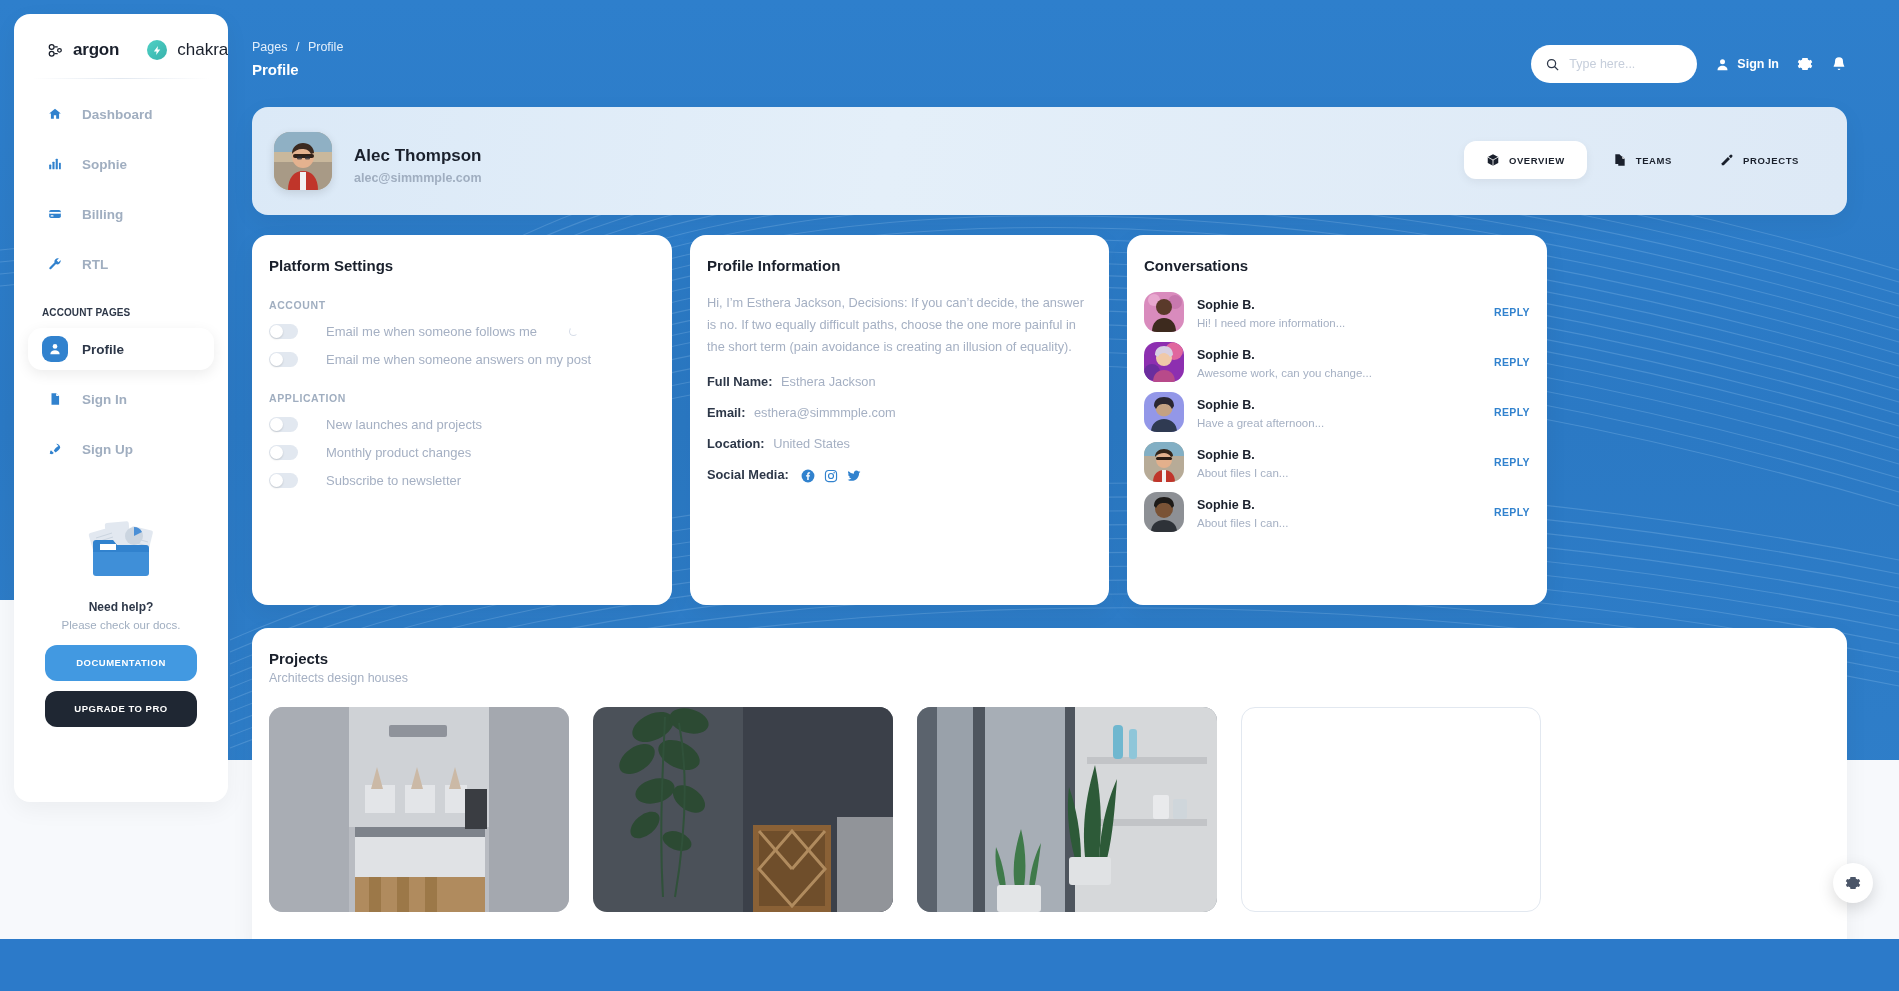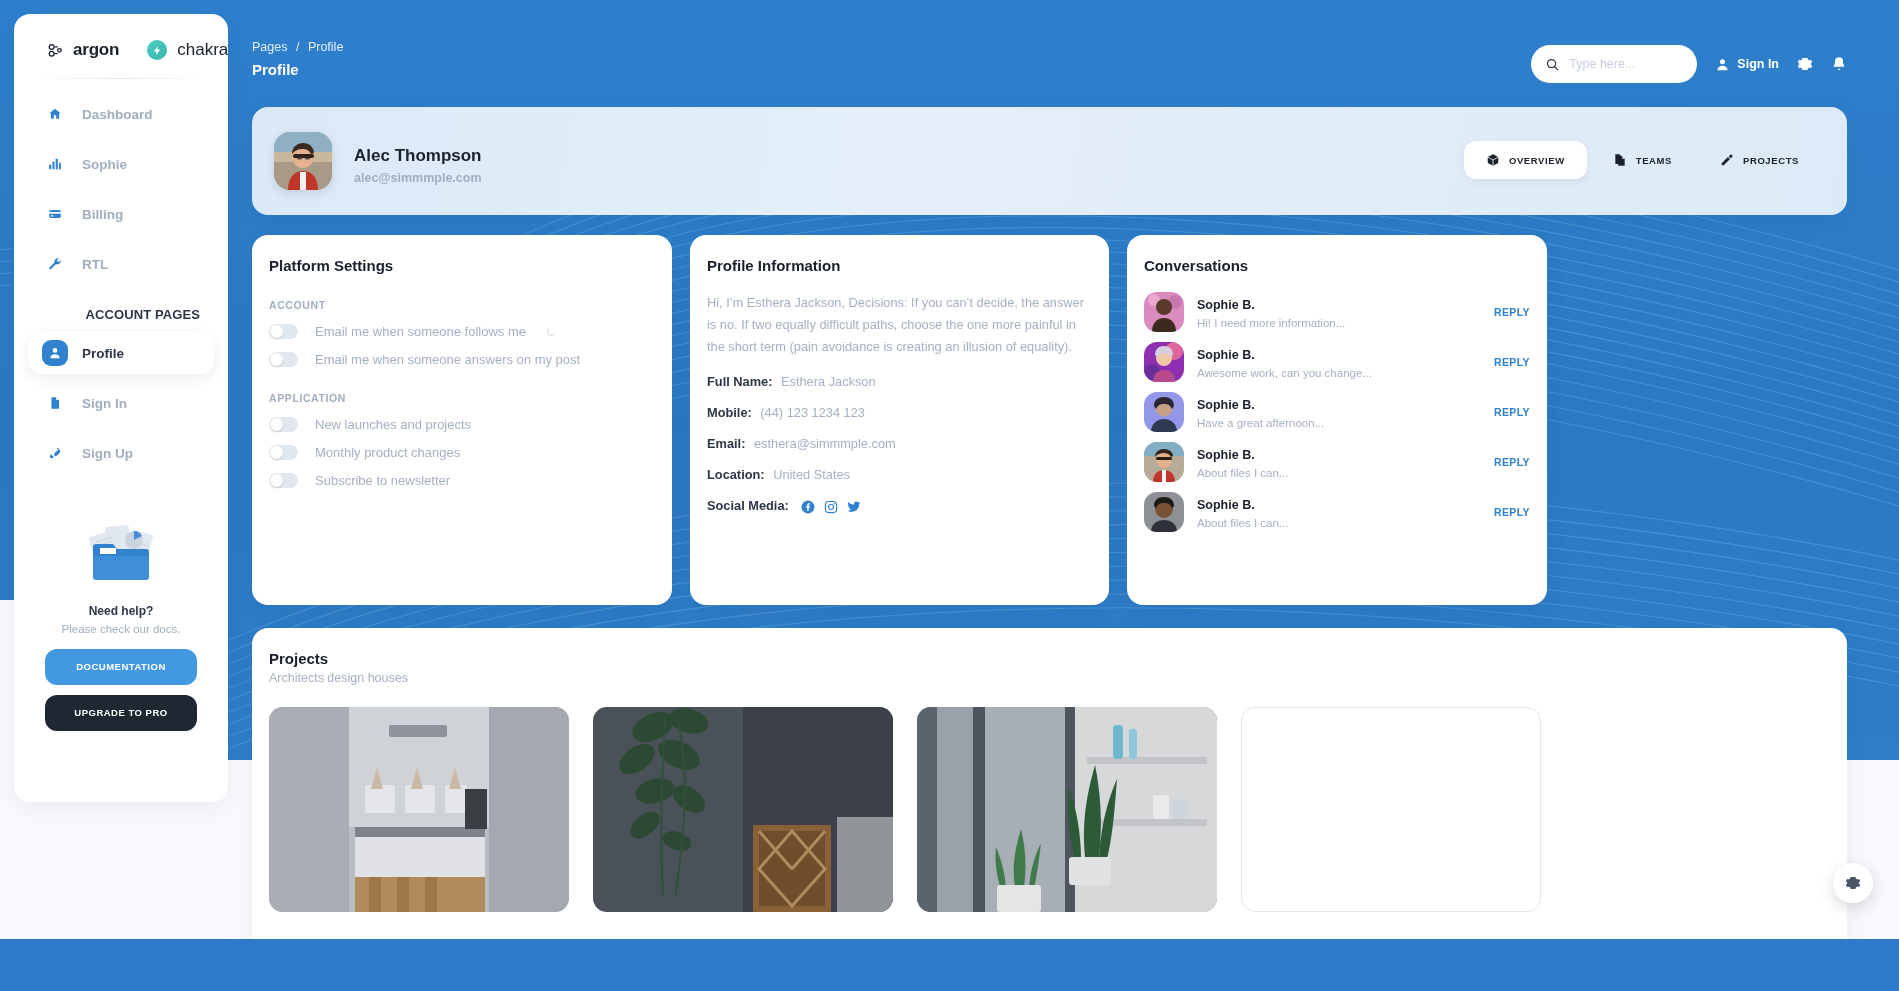--- a/index.html
+++ b/index.html
@@ -59,21 +59,21 @@
   .nav-item.active { background:#fff; box-shadow: 0 4px 14px rgba(0,0,0,.08); }
   .nav-ico {
     width:26px;height:26px;border-radius:9px;flex:none;
     display:flex;align-items:center;justify-content:center;
   }
   .nav-ico svg { width:14px;height:14px; fill:#3182ce; }
   .nav-item.active .nav-ico { background:#3182ce; }
   .nav-item.active .nav-ico svg { fill:#fff; }
   .nav-label { font-size:13.5px; font-weight:700; color:#a0aec0; }
   .nav-item.active .nav-label { color:#2d3748; }
-  .nav-section { font-size:13px;font-weight:700;color:#2d3748;letter-spacing:.1px; padding:14px 14px 10px;text-align:right; }
+  .nav-section { font-size:10px;font-weight:700;color:#2d3748;letter-spacing:.1px; padding:14px 14px 10px; }
 
   .help-card { margin: 38px 24px 0; text-align:center; }
   .help-art { height:78px; display:flex;align-items:flex-end;justify-content:center; }
   .help-title { font-size:12px;font-weight:700;color:#2d3748;margin-top:14px; }
   .help-sub { font-size:11.5px;color:#a0aec0;margin-top:5px; }
   .btn-doc, .btn-pro {
     display:block;width:152px;margin:14px auto 0;height:36px;line-height:36px;
     border-radius:12px;font-size:9.5px;font-weight:700;letter-spacing:.5px;
     text-align:center;cursor:pointer;border:none;
     font-family:"Liberation Sans",sans-serif;
@@ -133,21 +133,21 @@
     box-shadow:0 7px 23px rgba(0,0,0,.05);
   }
   .card-platform { left:252px; top:235px; width:420px; height:370px; }
   .card-info     { left:690px; top:235px; width:419px; height:370px; }
   .card-conv     { left:1127px; top:235px; width:420px; height:370px; }
   .card-projects { left:252px; top:628px; width:1595px; height:330px; }
 
   .card-title { font-size:15px;font-weight:700;color:#1a202c;padding:22px 0 0 17px; }
   .grp-label { font-size:10.5px;font-weight:700;letter-spacing:.6px;color:#a0aec0;padding:25px 0 0 17px; }
 
-  .switch-row { display:flex;align-items:center;gap:17px;padding:13px 0 0 17px; }
+  .switch-row { display:flex;align-items:center;gap:28px;padding:13px 0 0 17px; }
   .switch {
     width:29px;height:15px;border-radius:8px;background:#e2e8f0;position:relative;flex:none;cursor:pointer;
   }
   .switch::after {
     content:""; position:absolute; left:1px; top:1px;
     width:13px;height:13px;border-radius:50%;background:#fff;
     box-shadow:0 1px 2px rgba(0,0,0,.15);
   }
   .switch-label { font-size:13px;color:#a5b0c3; }
   .spinner {
@@ -479,24 +479,20 @@
 
   <section class="card card-info">
     <div class="card-title">Profile Information</div>
     <div class="bio">Hi, I’m Esthera Jackson, Decisions: If you can’t decide, the answer is no. If two equally difficult paths, choose the one more painful in the short term (pain avoidance is creating an illusion of equality).</div>
 
     <div class="kv">
       <span class="k">Full Name:</span>
       <span class="v">Esthera Jackson</span>
     </div>
     <div class="kv">
-      <span class="k">Mobile:</span>
-      <span class="v">(44) 123 1234 123</span>
-    </div>
-    <div class="kv">
       <span class="k">Email:</span>
       <span class="v">esthera@simmmple.com</span>
     </div>
     <div class="kv">
       <span class="k">Location:</span>
       <span class="v">United States</span>
     </div>
     <div class="kv">
       <span class="k">Social Media:</span>
       <span class="socials">

